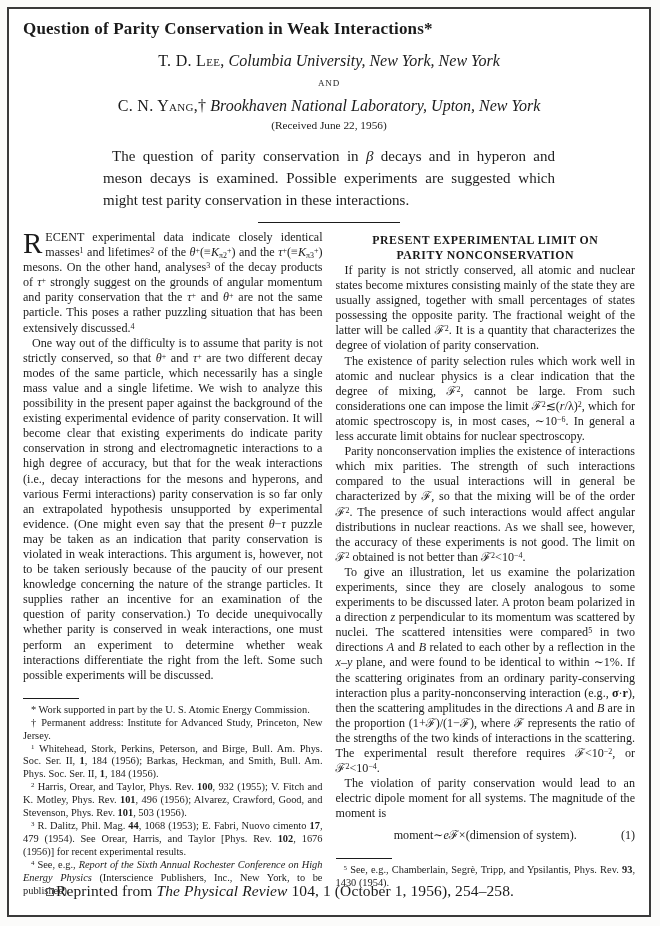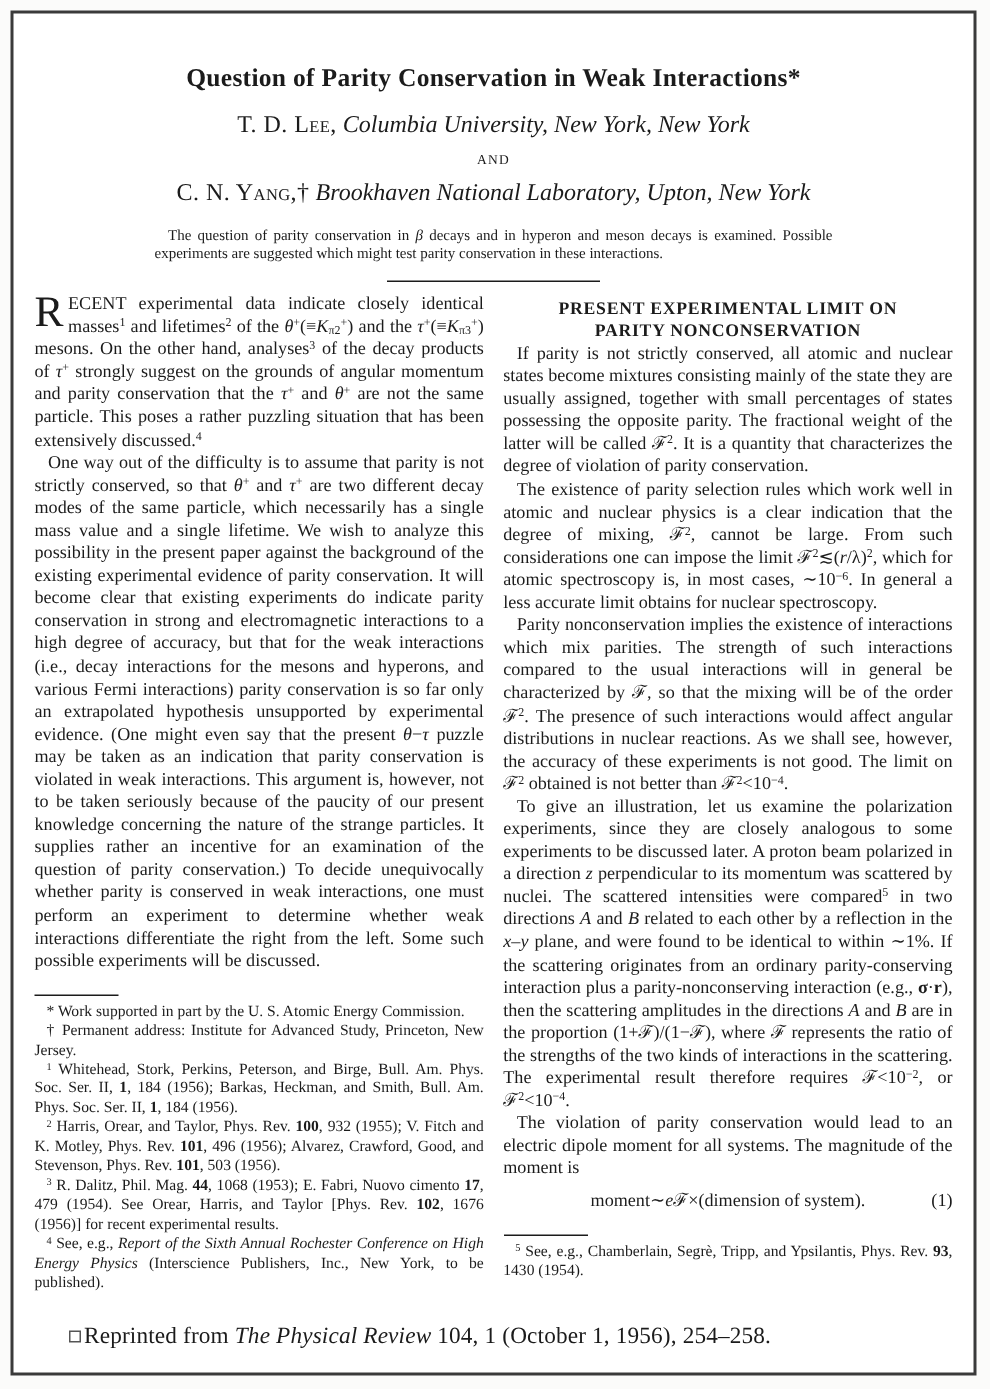--- a/index.html
+++ b/index.html
@@ -13,32 +13,32 @@
   }
   .page {
     position:absolute; left:7px; top:7px; width:644px; height:910px;
     background:#ffffff;
     border:2px solid #3a3a3a;
     box-sizing:border-box;
     padding:10px 14px 0 14px;
   }
   
   .title {
-    text-align:center; font-weight:bold; font-size:17px; line-height:20px;
-    margin-top:23px; letter-spacing:0.2px;
+    font-weight:bold; font-size:17px; line-height:20px;
+    margin-top:0; letter-spacing:0.2px;
   }
   .author-line { text-align:center; font-size:16px; margin-top:13px; }
   .author-name { font-variant:small-caps; letter-spacing:0.3px; }
   .author-affil { font-style:italic; }
   .and-sep { text-align:center; font-size:9px; letter-spacing:0.8px; margin-top:8px; }
   .author-line.second { margin-top:9px;text-align:center; }
   .received { text-align:center; font-size:11.3px; margin-top:4px; }
   .abstract {
     width:452px; margin:14px auto 0 auto;
-    font-size:10px; line-height:12px; text-align:justify; text-indent:9px;
+    font-size:15px; line-height:22px; text-align:justify; text-indent:9px;
   }
   .abstract-divider {
     width:142px; border:0; border-top:1.2px solid #1b1b1b;
     margin:11px auto 7px auto;
   }
   
   .columns { display:flex; gap:13px; }
   .col { width:50%; box-sizing:border-box; }
   .body-par {
     font-size:12.1px; line-height:15.1px; text-align:justify;
@@ -86,20 +86,21 @@
     <span class="author-affil">Columbia University, New York, New York</span>
   </div>
 
   <div class="and-sep">AND</div>
 
   <div class="author-line second">
     <span class="author-name">C. N. Yang,†</span>
     <span class="author-affil">Brookhaven National Laboratory, Upton, New York</span>
   </div>
 
+  <div class="received">(Received June 22, 1956)</div>
 
   <div class="abstract">The question of parity conservation in <i>β</i> decays and in hyperon and meson decays is examined. Possible experiments are suggested which might test parity conservation in these interactions.</div>
 
   <hr class="abstract-divider">
 
   <div class="columns">
 
     <div class="col">
       <p class="body-par noindent">
         <span class="dropcap">R</span><span>ECENT experimental data indicate closely identical masses<sup>1</sup> and lifetimes<sup>2</sup> of the <i>θ</i><sup>+</sup>(≡<i>K</i><sub>π2</sub><sup>+</sup>) and the <i>τ</i><sup>+</sup>(≡<i>K</i><sub>π3</sub><sup>+</sup>) mesons. On the other hand, analyses<sup>3</sup> of the decay products of <i>τ</i><sup>+</sup> strongly suggest on the grounds of angular momentum and parity conservation that the <i>τ</i><sup>+</sup> and <i>θ</i><sup>+</sup> are not the same particle. This poses a rather puzzling situation that has been extensively discussed.<sup>4</sup></span>

